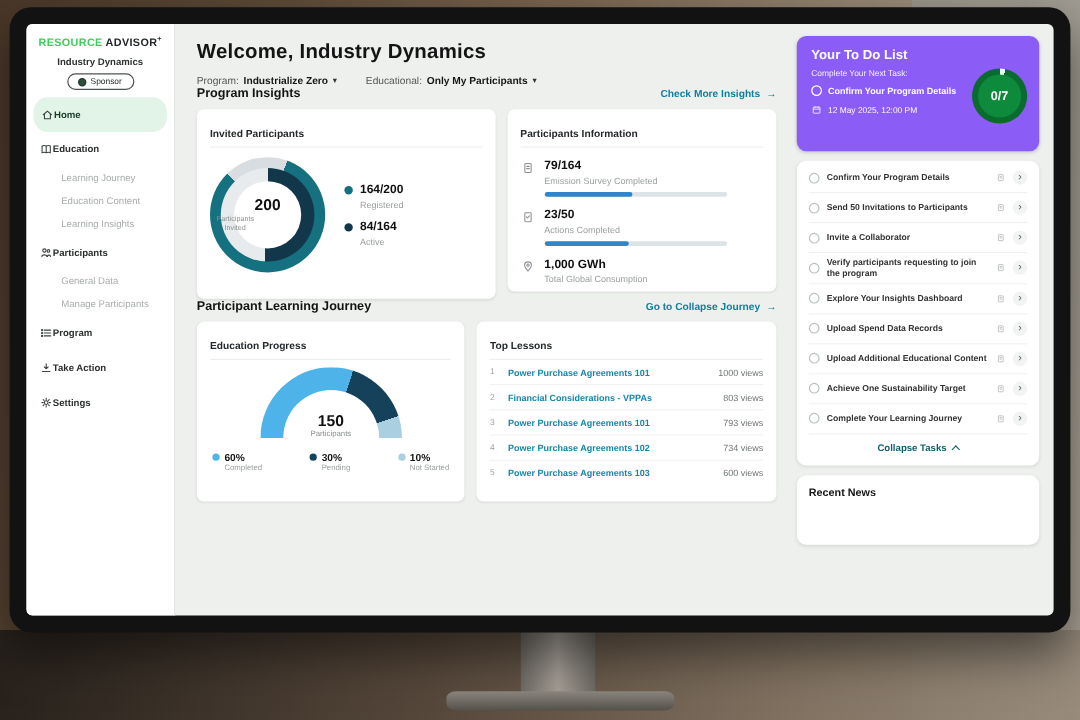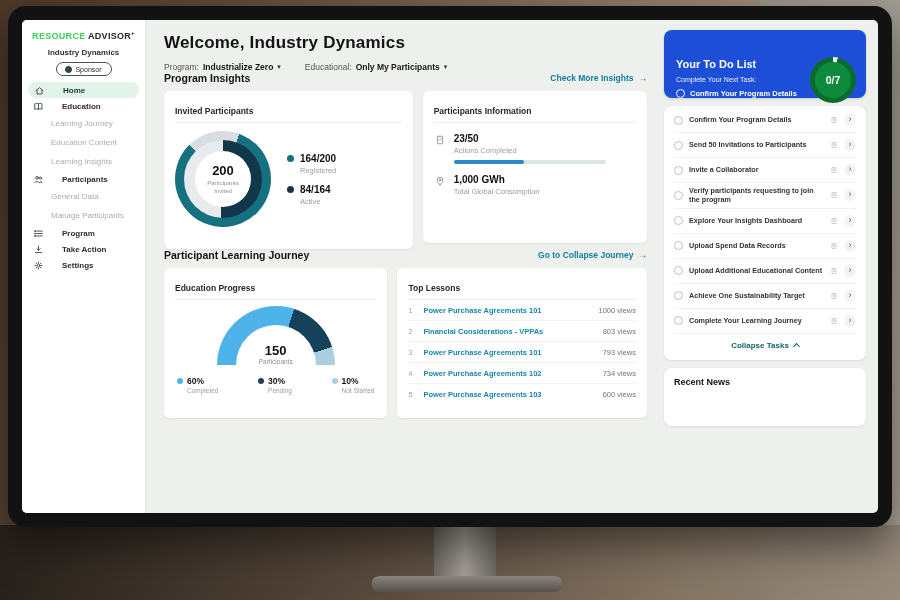--- a/index.html
+++ b/index.html
@@ -23,21 +23,21 @@
   .sidebar{position:absolute;left:0;top:0;bottom:0;width:124px;background:#fff;
        border-right:1px solid #e2e6e2;padding:10px 0}
   .logo{text-align:center;font-size:9px;font-weight:bold;letter-spacing:.3px;white-space:nowrap}
   .logo .g{color:#3dcd58}.logo .d{color:#23282a}
   .logo sup{font-size:6px;color:#23282a}
   .org{text-align:center;font-size:8px;color:#2e3331;margin-top:7px;font-weight:bold}
   .badge{width:56px;margin:5px auto 6px;border:1px solid #4c534f;border-radius:9px;height:14px;
        display:flex;align-items:center;justify-content:center;gap:3px;font-size:7px;color:#23282a}
   .badge-dot{width:7px;height:7px;border-radius:50%;background:#2f4d3b;border:1px solid #23382c}
   .nav{margin-top:4px}
-  .nav-item{display:flex;align-items:center;gap:18px;height:16px;padding:0 11px;
+  .nav-item{display:flex;align-items:center;gap:0;height:29px;padding:0 11px;
        font-size:8px;font-weight:bold;color:#2b2f2c;cursor:pointer}
   .nav-item.active{background:#e1f4e7;border-radius:12px;margin:0 6px;padding:0 6px;color:#1c3b27}
   .nav-sub{display:flex;align-items:center;height:19px;padding-left:29px;font-size:8px;color:#a8aeaa;cursor:pointer}
   .nav-ico{width:11px;height:11px;flex:none;display:inline-flex}
   .nav-ico svg{width:11px;height:11px;stroke:#3c423e;fill:none;stroke-width:1.3;stroke-linecap:round;stroke-linejoin:round}
 
   
   .main{position:absolute;left:124px;right:218px;top:0;bottom:0;padding:13px 13px 0 18px}
   .pg-title{font-size:17px;font-weight:bold;color:#141414;letter-spacing:.2px}
   .filters{display:flex;gap:24px;margin-top:9px;align-items:center}
@@ -53,21 +53,21 @@
 
   .card.invited{flex:1.12;height:158px}
   .card.pinfo{flex:1;height:152px}
   .invited-body{display:flex;align-items:center;gap:16px;margin-top:8px}
   .donut{width:96px;height:96px;border-radius:50%;position:relative;flex:none;
        background:conic-gradient(from 20deg,#15707f 0 82%,#d7dde0 82% 100%)}
   .donut::before{content:"";position:absolute;inset:9px;border-radius:50%;
        background:conic-gradient(#12374a 0 51%,#e7ebed 51% 100%)}
   .donut::after{content:"";position:absolute;inset:20px;border-radius:50%;background:#fff}
   .donut-center{position:absolute;inset:0;z-index:2;display:flex;flex-direction:column;
-       align-items:center;justify-content:center;text-align:center}
+       justify-content:center;text-align:center}
   .donut-center .big{font-size:13px;font-weight:bold;color:#101010}
   .donut-center .small{font-size:6px;color:#8a908d;width:42px;line-height:1.3;margin-top:2px}
   .leg{display:flex;gap:6px;margin:9px 0;align-items:flex-start}
   .dot{width:7px;height:7px;border-radius:50%;margin-top:2px;flex:none}
   .dot.teal{background:#15707f}.dot.navy{background:#12374a}
   .leg-val{font-size:10px;font-weight:bold;color:#101010}
   .leg-lab{font-size:7.5px;color:#9aa19d;margin-top:2px}
 
   .info-row{display:flex;gap:8px;margin-top:10px}
   .info-ico{width:12px;flex:none;display:inline-flex;margin-top:1px}
@@ -95,21 +95,21 @@
   .gl-lab{font-size:6.5px;color:#9aa19d;margin-top:1px}
 
   .lesson{display:flex;align-items:center;gap:7px;height:21px;border-bottom:1px solid #f1f3f1;cursor:pointer}
   .lesson:last-child{border-bottom:none}
   .lesson-rank{color:#9aa19d;width:8px;font-size:7px;flex:none}
   .lesson-title{color:#1886a8;font-weight:bold;font-size:7.5px;flex:1}
   .lesson-views{color:#6f7673;font-size:7.5px}
 
   
   .rightpanel{position:absolute;right:0;top:0;bottom:0;width:218px;padding:10px 12px 0 4px}
-  .todo-green{position:relative;background:#1d4ed8;border-radius:8px;padding:28px 12px;color:#fff;height:68px;
+  .todo-green{position:relative;background:#8b5cf6;border-radius:8px;padding:10px 12px;color:#fff;height:96px;
        box-shadow:0 1px 3px rgba(0,0,0,.15)}
   .todo-title{font-size:11px;font-weight:bold}
   .todo-sub{font-size:7px;margin-top:6px;opacity:.92}
   .todo-task{display:flex;gap:5px;align-items:center;margin-top:6px;font-size:7.5px;font-weight:bold;max-width:130px}
   .cb-w{width:9px;height:9px;border:1.2px solid #fff;border-radius:50%;flex:none;cursor:pointer}
   .todo-due{display:flex;gap:5px;align-items:center;margin-top:7px;font-size:7px}
   .cal-ico svg{width:9px;height:9px;stroke:#fff;fill:none;stroke-width:1.2}
   .todo-ring{position:absolute;right:10px;top:27px;width:46px;height:46px;border-radius:50%;
        background:conic-gradient(#eafff0 0 12deg,#0a6b2e 12deg 360deg);
        display:flex;align-items:center;justify-content:center}
@@ -277,20 +277,35 @@
           </div>
         </div>
       </div>
 
       <div class="card pinfo">
         <div class="card-title">Participants Information</div>
         <div class="info-row">
           <span class="info-ico">
                 <svg viewBox="0 0 16 16">
                   <rect x="4.5" y="3" width="7" height="10" rx="1"></rect>
+                  <path d="M6.5 6.2h3M6.5 8.7h3"></path>
+                </svg>
+              </span>
+          <div>
+            <div class="info-val">79/164</div>
+            <div class="info-lab">Emission Survey Completed</div>
+            <div class="pbar">
+                  <div class="pfill" style="width:48%"></div>
+                </div>
+          </div>
+        </div>
+        <div class="info-row">
+          <span class="info-ico">
+                <svg viewBox="0 0 16 16">
+                  <rect x="4.5" y="3" width="7" height="10" rx="1"></rect>
                   <path d="M6.3 7.6l1.1 1.1 2.2-2.2"></path>
                 </svg>
               </span>
           <div>
             <div class="info-val">23/50</div>
             <div class="info-lab">Actions Completed</div>
             <div class="pbar">
                   <div class="pfill" style="width:46%"></div>
                 </div>
           </div>

